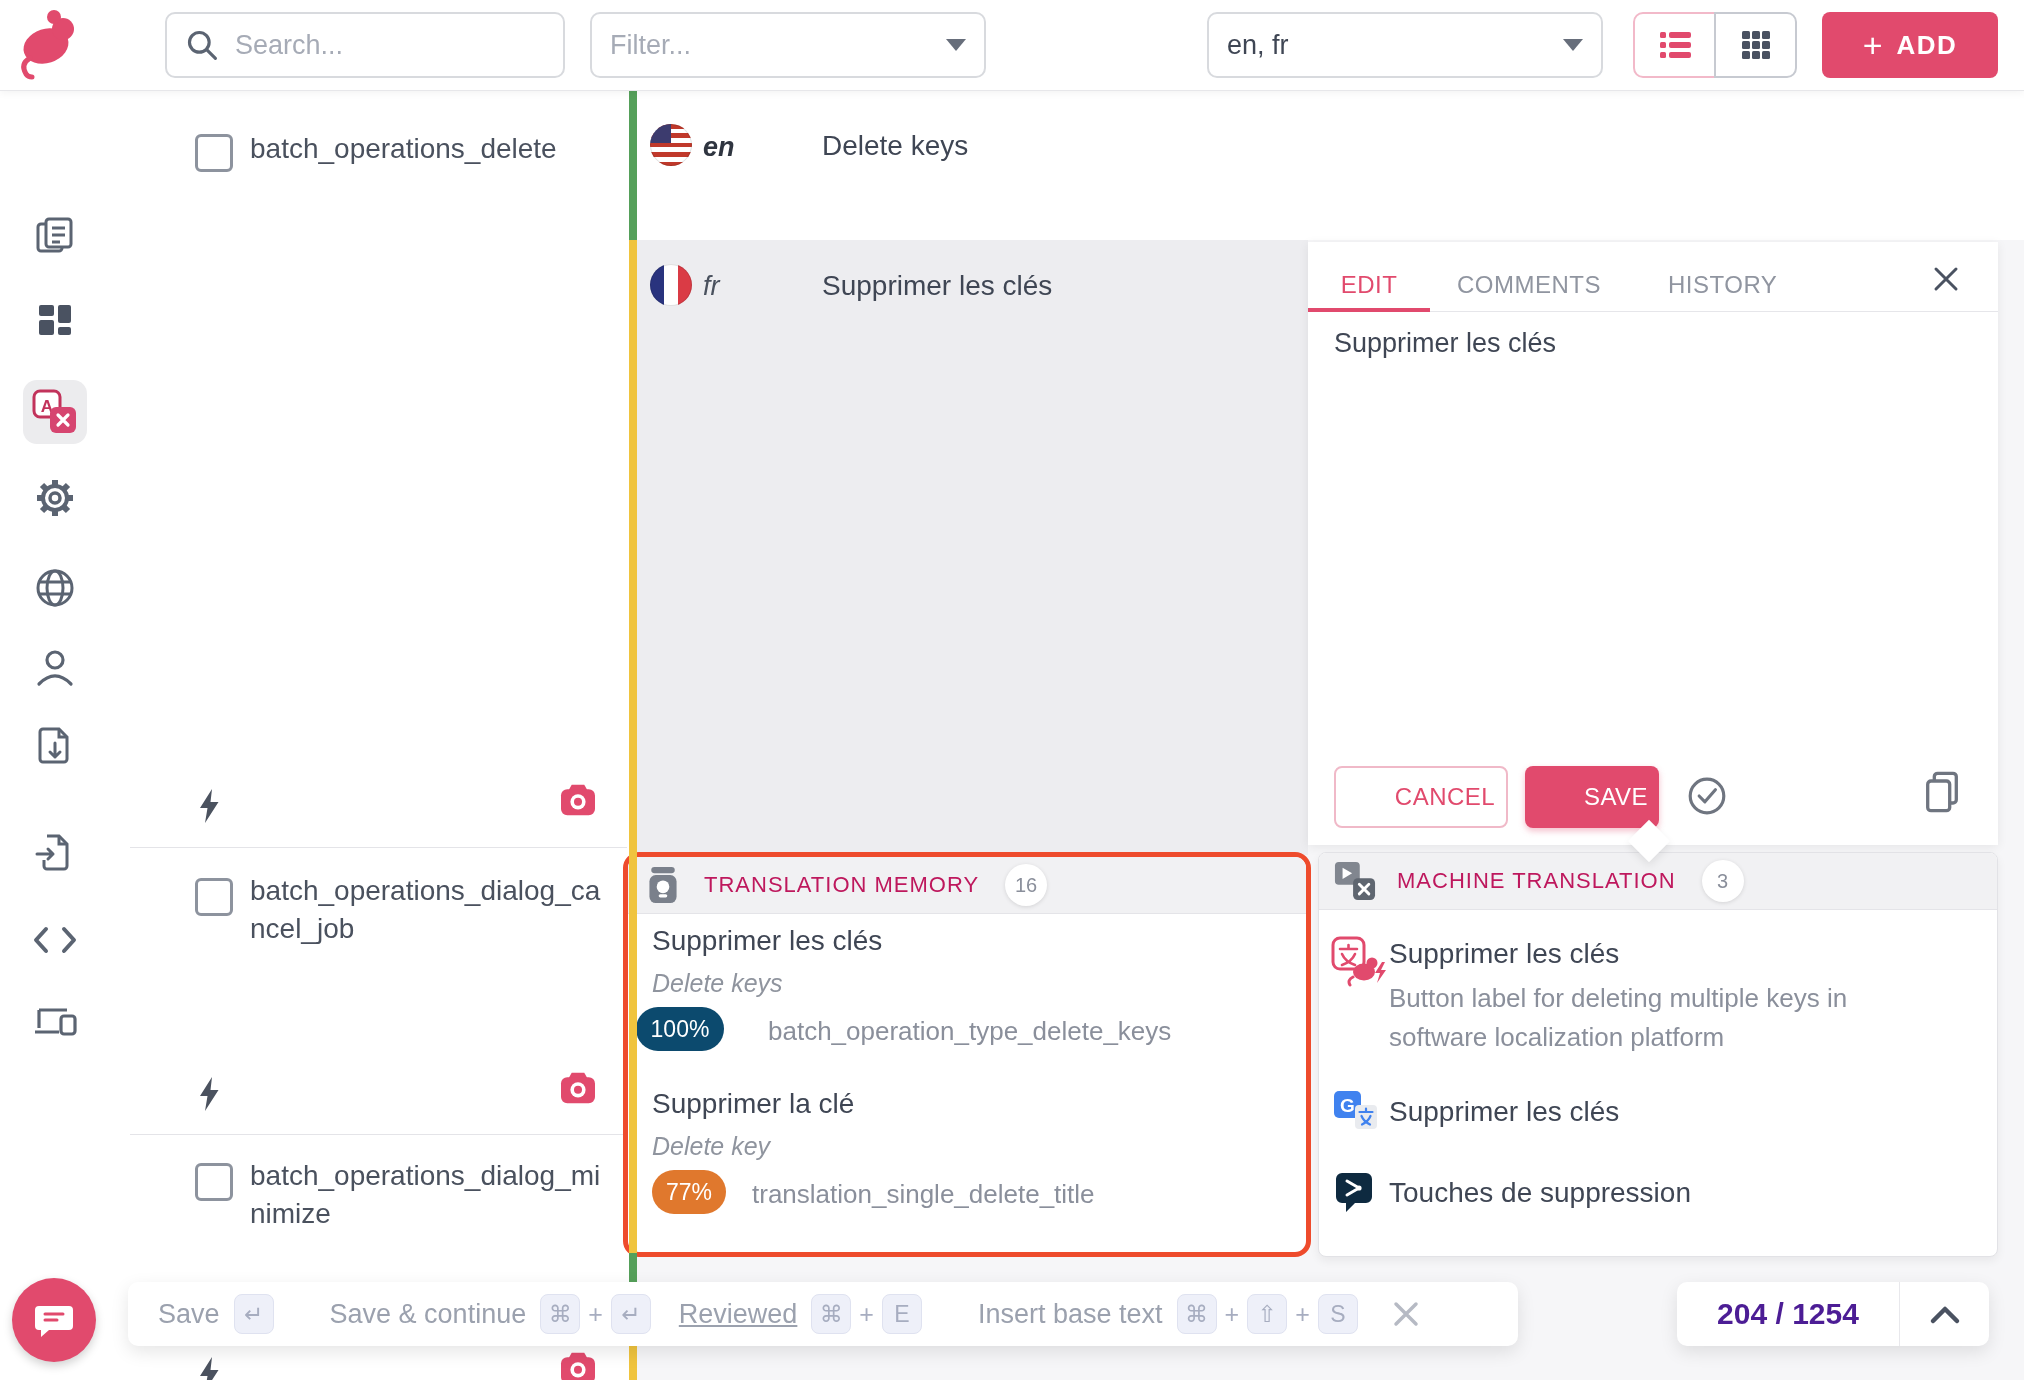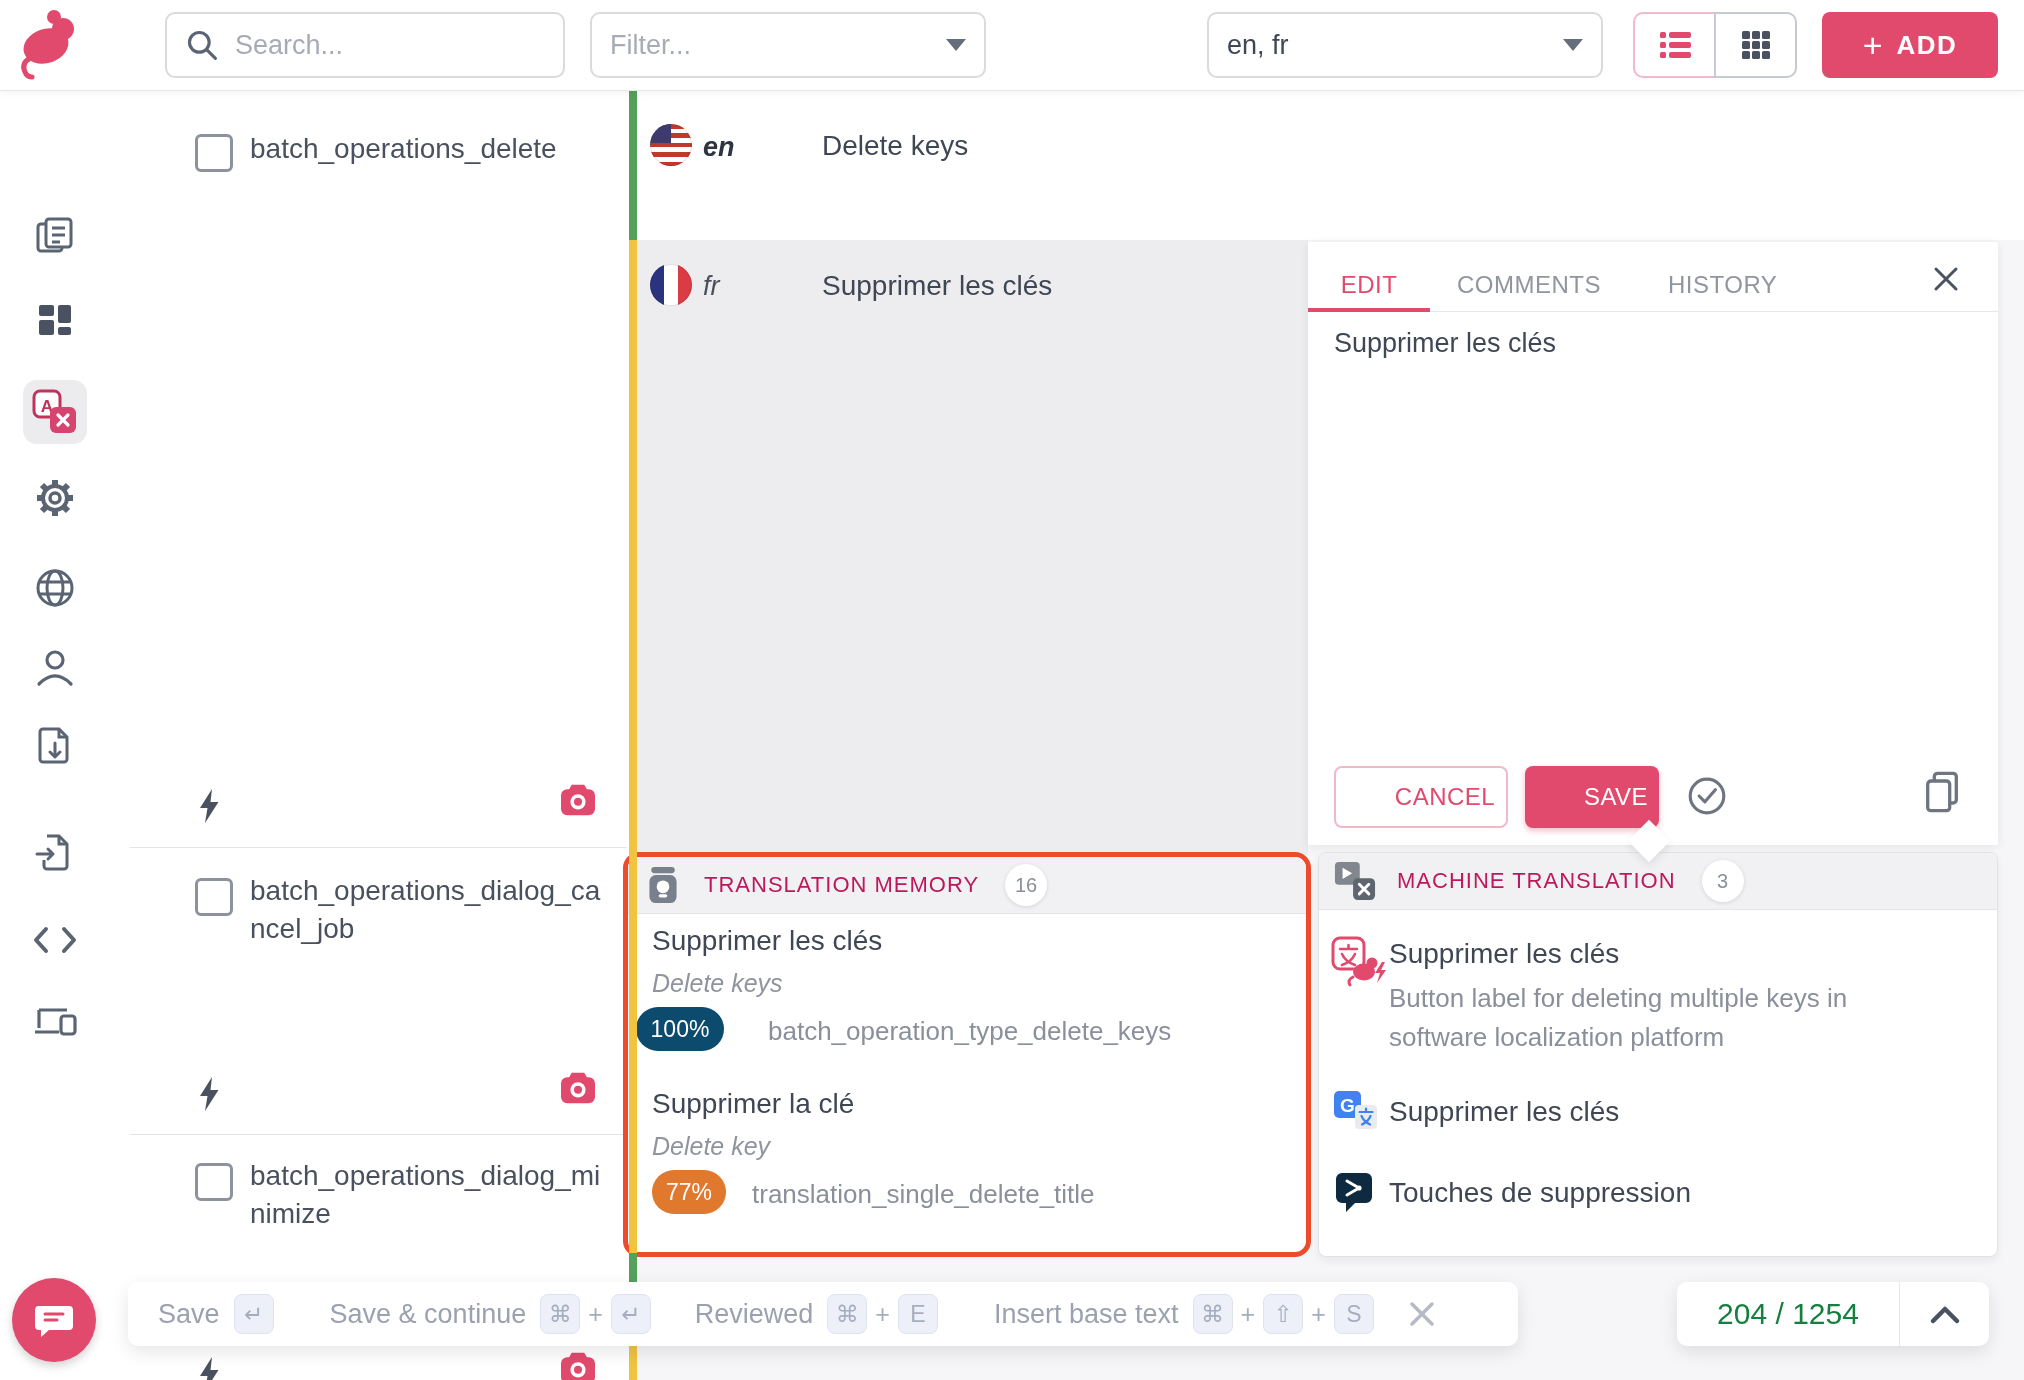--- a/index.html
+++ b/index.html
@@ -89,21 +89,21 @@
 
   
   .bottombar{left:128px;top:1282px;width:1390px;height:64px;background:#fff;border-radius:10px;z-index:25;
              box-shadow:0 6px 18px rgba(0,0,0,.10);display:flex;align-items:center;padding:0 30px;box-sizing:border-box;}
   .bb-label{font-size:27px;color:#9ba1ae;cursor:pointer;white-space:nowrap;}
   .kc{width:40px;height:40px;border-radius:8px;background:#eef0f9;border:1px solid #dfe2f0;box-sizing:border-box;
       display:flex;align-items:center;justify-content:center;font-size:23px;color:#a7adc0;}
   .bb-plus{font-size:25px;color:#a7adc0;margin:0 8px;}
   .counterbox{left:1677px;top:1282px;width:312px;height:64px;background:#fff;border-radius:10px;z-index:25;
               box-shadow:0 6px 18px rgba(0,0,0,.10);display:flex;align-items:stretch;overflow:hidden;}
-  .counterval{width:222px;display:flex;align-items:center;justify-content:center;font-size:30px;color:#15803d;}
+  .counterval{width:222px;display:flex;align-items:center;justify-content:center;font-size:30px;color:#4c1d95;font-weight:bold;}
   .cdiv{width:1px;background:#e8e8ec;}
   .pageup{flex:1;display:flex;align-items:center;justify-content:center;cursor:pointer;}
 
   .chatfab{left:12px;top:1278px;width:84px;height:84px;border-radius:50%;background:#e14a6d;z-index:30;
            display:flex;align-items:center;justify-content:center;cursor:pointer;box-shadow:0 4px 10px rgba(0,0,0,.18);}
 </style>
 </head>
 <body>
 
 <div id="app">
@@ -451,21 +451,21 @@
 
   <div class="abs bottombar">
     <span class="bb-label">Save</span>
     <span class="kc" style="margin-left:14px;">↵</span>
 
     <span class="bb-label" style="margin-left:56px;">Save &amp; continue</span>
     <span class="kc" style="margin-left:14px;">⌘</span>
     <span class="bb-plus">+</span>
     <span class="kc">↵</span>
 
-    <span class="bb-label" style="margin-left:44px;">Reviewed</span>
+    <span class="bb-label" style="margin-left:28px;text-decoration:underline;">Reviewed</span>
     <span class="kc" style="margin-left:14px;">⌘</span>
     <span class="bb-plus">+</span>
     <span class="kc">E</span>
 
     <span class="bb-label" style="margin-left:56px;">Insert base text</span>
     <span class="kc" style="margin-left:14px;">⌘</span>
     <span class="bb-plus">+</span>
     <span class="kc">⇧</span>
     <span class="bb-plus">+</span>
     <span class="kc">S</span>

